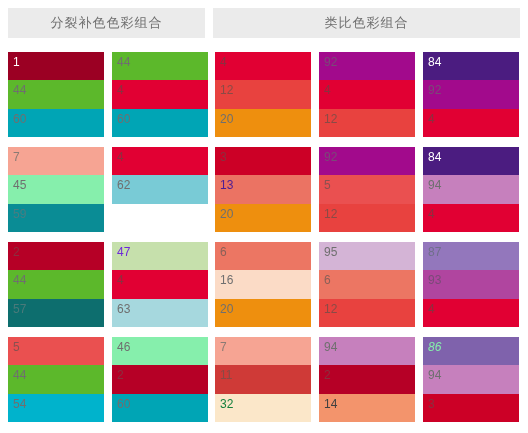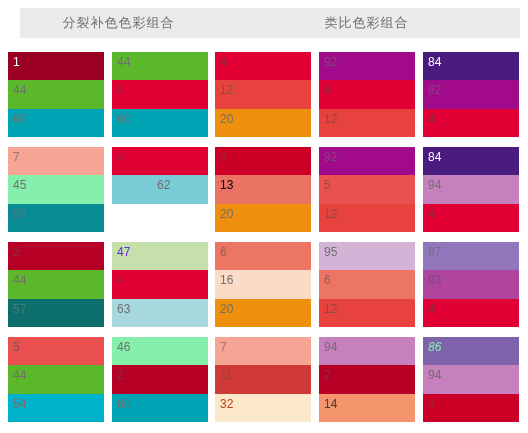--- a/index.html
+++ b/index.html
@@ -28,21 +28,21 @@
     position: absolute;
     top: 0;
     height: 30px;
     background: #ebebeb;
     color: #6f6f6f;
     font-size: 13px;
     line-height: 30px;
     text-align: center;
     letter-spacing: 1px;
   }
-  #header-split { left: 20px;  width: 197px; }
+  #header-split { left: 8px;  width: 197px; }
   #header-analog { left: 213px; width: 307px; }
 
   
   #grid {
     position: absolute;
     left: 0;
     top: 52px;
     width: 528px;
     height: 381px;
   }
@@ -155,29 +155,29 @@
         </div>
         <div class="swatch" style="background: rgb(10, 140, 149);">
           <span class="swatch-label" style="color: rgb(74, 125, 130);">59</span>
         </div>
       </div>
       <div class="palette c1">
         <div class="swatch" style="background: rgb(225, 0, 51);">
           <span class="swatch-label" style="color: rgb(138, 48, 64);">4</span>
         </div>
         <div class="swatch" style="background: rgb(121, 203, 214);">
-          <span class="swatch-label" style="color: rgb(111, 111, 111); margin-left: 40px;">62</span>
+          <span class="swatch-label" style="color: rgb(111, 111, 111);">62</span>
         </div>
       </div>
       <div class="palette c2">
         <div class="swatch" style="background: rgb(204, 0, 38);">
           <span class="swatch-label" style="color: rgb(138, 48, 64);">3</span>
         </div>
         <div class="swatch" style="background: rgb(235, 115, 99);">
-          <span class="swatch-label" style="color: #000000;">13</span>
+          <span class="swatch-label" style="color: #4c1d95;">13</span>
         </div>
         <div class="swatch" style="background: rgb(238, 143, 14);">
           <span class="swatch-label" style="color: rgb(111, 111, 111);">20</span>
         </div>
       </div>
       <div class="palette c3">
         <div class="swatch" style="background: rgb(162, 10, 140);">
           <span class="swatch-label" style="color: rgb(122, 74, 120);">92</span>
         </div>
         <div class="swatch" style="background: rgb(234, 80, 80);">
@@ -280,21 +280,21 @@
         </div>
       </div>
       <div class="palette c2">
         <div class="swatch" style="background: rgb(246, 164, 147);">
           <span class="swatch-label" style="color: rgb(138, 122, 116);">7</span>
         </div>
         <div class="swatch" style="background: rgb(207, 58, 55);">
           <span class="swatch-label" style="color: rgb(138, 74, 70);">11</span>
         </div>
         <div class="swatch" style="background: rgb(251, 231, 201);">
-          <span class="swatch-label" style="color: #c2410c;">32</span>
+          <span class="swatch-label" style="color: #15803d;">32</span>
         </div>
       </div>
       <div class="palette c3">
         <div class="swatch" style="background: rgb(198, 128, 189);">
           <span class="swatch-label" style="color: rgb(111, 111, 111);">94</span>
         </div>
         <div class="swatch" style="background: rgb(182, 0, 38);">
           <span class="swatch-label" style="color: rgb(138, 48, 64);">2</span>
         </div>
         <div class="swatch" style="background: rgb(243, 148, 108);">

